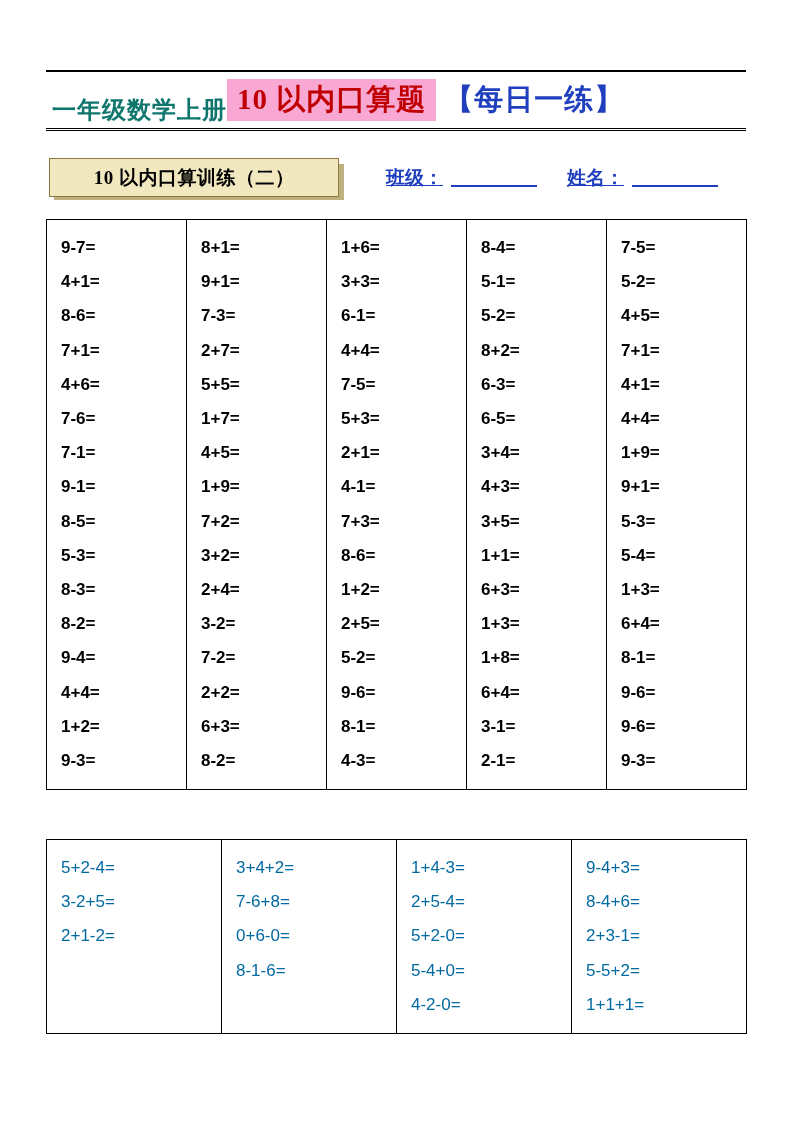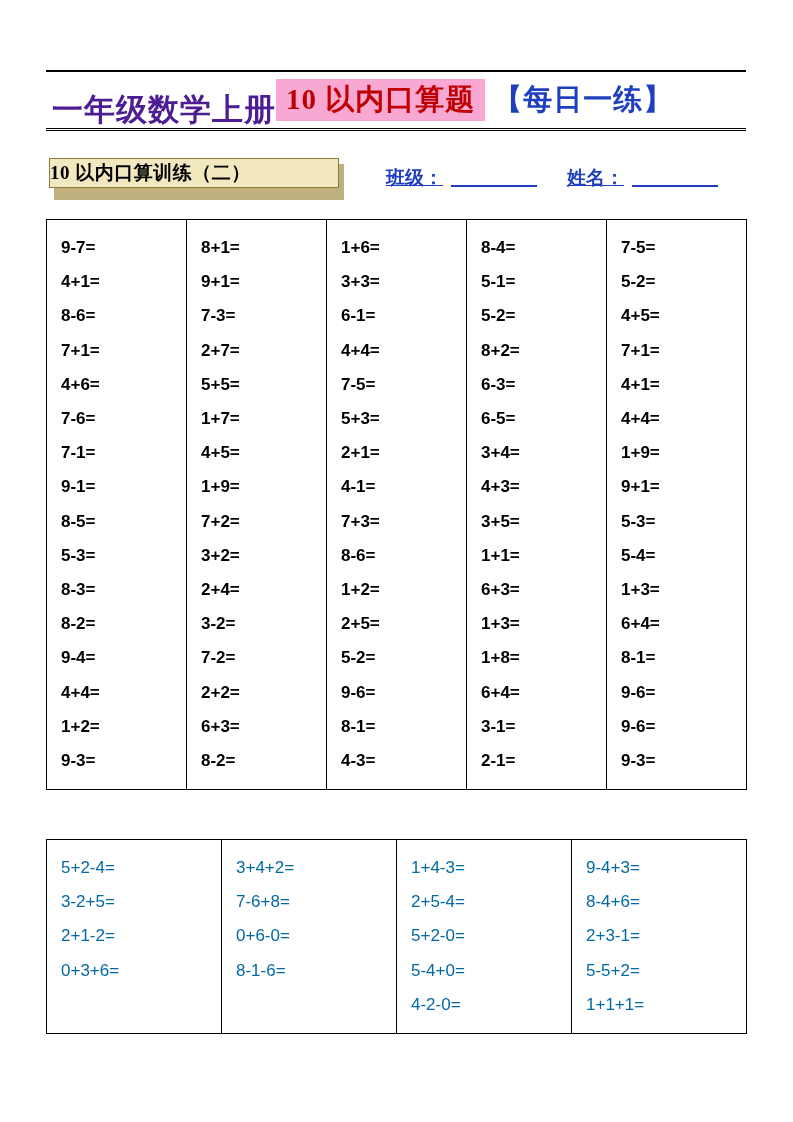--- a/index.html
+++ b/index.html
@@ -56,23 +56,23 @@
     top: 4px;
     width: 700px;
     height: 52px;
     display: flex;
     align-items: center;
     white-space: nowrap;
   }
   .title-black {
     font-family: "Liberation Serif", serif;
     font-weight: bold;
-    font-size: 31px;
+    font-size: 24px;
     letter-spacing: 1px;
-    color: #4c1d95;
+    color: #0f766e;
     padding-left: 6px;
     margin-top: 19px;
   }
   .title-highlight {
     font-family: Liberation Serif, serif;
     font-weight: bold;
     font-size: 29px;
     letter-spacing: 1px;
     color: #c00000;
     background: #f9a8d4;
@@ -102,26 +102,27 @@
     width: 290px;
     height: 36px;
     background: #b3a369;
     opacity: 0.85;
   }
   .label-box {
     position: absolute;
     left: 3px;
     top: 0px;
     width: 290px;
-    height: 30px;
+    height: 39px;
     background: #f2e8c0;
     border: 1px solid #8a7a3d;
     box-sizing: border-box;
     display: flex;
     align-items: center;
+    justify-content: center;
   }
   .label-box span {
     font-family: "Liberation Serif", serif;
     font-weight: bold;
     font-size: 19px;
     color: #000;
     letter-spacing: 0.5px;
   }
   .fields {
     position: absolute;
@@ -317,21 +318,20 @@
       <div class="cell">9-6=</div>
       <div class="cell">9-3=</div>
     </div>
   </div>
 
   <div class="grid-bottom">
     <div class="col">
       <div class="cell-wide">5+2-4=</div>
       <div class="cell-wide">3-2+5=</div>
       <div class="cell-wide">2+1-2=</div>
-      <div class="cell-wide">0+3+6=</div>
     </div>
     <div class="col">
       <div class="cell-wide">3+4+2=</div>
       <div class="cell-wide">7-6+8=</div>
       <div class="cell-wide">0+6-0=</div>
       <div class="cell-wide">8-1-6=</div>
     </div>
     <div class="col">
       <div class="cell-wide">1+4-3=</div>
       <div class="cell-wide">2+5-4=</div>

